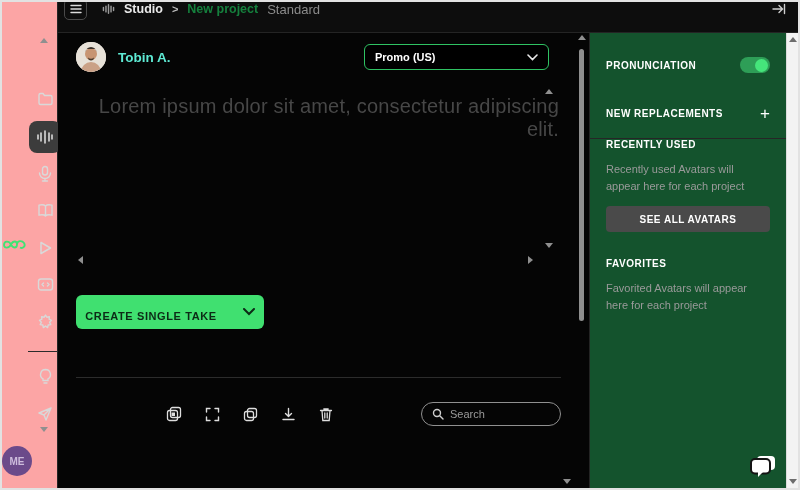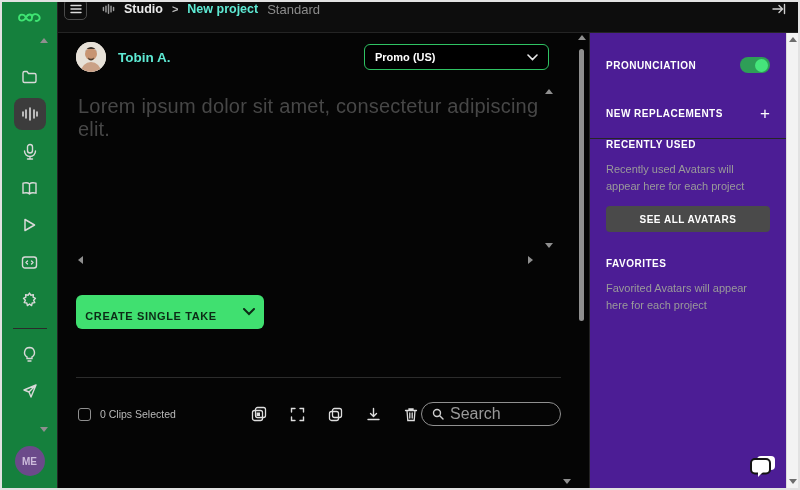--- a/index.html
+++ b/index.html
@@ -9,54 +9,54 @@
 
   
   .banner { height:31px; background:#6a3ee8; display:flex; align-items:center; justify-content:center; gap:10px; flex:0 0 31px; }
   .banner-text { color:#ece5ff; font-size:11.5px; }
   .banner-text b { color:#ffffff; font-weight:700; }
   .banner-cta { background:#7e59ec; color:#fff; font-size:10px; font-weight:700; letter-spacing:.4px; padding:5px 10px; border-radius:4px; cursor:pointer; }
 
   .app-body { flex:1; display:flex; min-height:0; }
 
   
-  .sidebar { width:56px; background:#15803d; border-right:1px solid #242424; display:flex; flex-direction:column; align-items:center; position:relative; }
+  .sidebar { width:56px; background:#fca5a5; border-right:1px solid #242424; display:flex; align-items:center; position:relative; }
   .logo-box { height:31px; display:flex; align-items:center; justify-content:center; width:100%; border-bottom:1px solid transparent; }
   .side-caret-up { position:absolute; top:36px; right:9px; }
   .side-caret-down { position:absolute; bottom:56px; right:9px; }
   .nav { margin-top:28px; display:flex; flex-direction:column; align-items:center; }
   .nav-item { width:32px; height:32px; display:flex; align-items:center; justify-content:center; border-radius:8px; color:#d9d9d9; margin-bottom:5px; cursor:pointer; }
   .nav-item.active { background:#3c3c3c; }
   .nav-divider { width:34px; height:1px; background:#2b2b2b; margin:8px 0 9px; }
   .me-avatar { position:absolute; bottom:12px; width:30px; height:30px; border-radius:50%; background:#6b4a8a; color:#cdbcdc; font-size:10px; font-weight:700; display:flex; align-items:center; justify-content:center; cursor:pointer; }
 
   
   .right-col { flex:1; display:flex; flex-direction:column; min-width:0; }
 
   
   .topbar { height:31px; flex:0 0 31px; background:#0d0d0d; border-bottom:1px solid #242424; display:flex; align-items:center; padding:0 12px 16px 6px; gap:9px; }
   .menu-btn { width:23px; height:21px; border:1px solid #4a4a4a; border-radius:5px; display:flex; align-items:center; justify-content:center; color:#dcdcdc; cursor:pointer; }
   .crumb-icon { color:#9a9a9a; display:flex; margin-left:6px; }
   .crumb-app { color:#eaeaea; font-size:12.5px; font-weight:600; cursor:pointer; }
   .crumb-sep { color:#bdbdbd; font-size:11px; font-weight:700; }
-  .crumb-project { color:#5eead4; font-size:12.5px; font-weight:700; }
+  .crumb-project { color:#15803d; font-size:12.5px; font-weight:700; }
   .crumb-badge { color:#8b8b8b; font-size:13px; }
   .collapse-btn { margin-left:auto; color:#cfcfcf; display:flex; cursor:pointer; }
 
   .content-row { flex:1; display:flex; min-height:0; }
 
   
   .main { flex:1; background:#050505; position:relative; min-width:0; }
   .header-row { position:absolute; top:10px; left:18px; right:40px; height:28px; display:flex; align-items:center; gap:12px; }
   .person-avatar { width:30px; height:30px; border-radius:50%; overflow:hidden; background:#e7e1d8; flex:0 0 30px; }
   .avatar-name { color:#5eead4; font-size:13.5px; font-weight:700; }
   .voice-select { margin-left:auto; width:185px; height:26px; border:1.5px solid #2fc263; border-radius:6px; background:#000; color:#fff; font-size:11px; font-weight:600; display:flex; align-items:center; justify-content:space-between; padding:0 10px; cursor:pointer; }
   .voice-select svg { color:#e8e8e8; }
 
-  .script-text { position:absolute; top:62px; left:20px; right:46px; color:#474747; font-size:20px; letter-spacing:.2px; }
+  .script-text { position:absolute; top:62px; left:20px; right:30px; color:#474747; font-size:20px; letter-spacing:.2px;text-align:right; }
 
   .caret { width:0; height:0; display:inline-block; }
   .caret.up { border-left:4px solid transparent; border-right:4px solid transparent; border-bottom:5px solid #8f8f8f; }
   .caret.down { border-left:4px solid transparent; border-right:4px solid transparent; border-top:5px solid #8f8f8f; }
   .caret.left { border-top:4px solid transparent; border-bottom:4px solid transparent; border-right:5px solid #8f8f8f; }
   .caret.right { border-top:4px solid transparent; border-bottom:4px solid transparent; border-left:5px solid #8f8f8f; }
   .pos-caret-up { position:absolute; top:56px; right:36px; cursor:pointer; }
   .pos-caret-down { position:absolute; top:210px; right:36px; cursor:pointer; }
   .pos-arrow-left { position:absolute; top:223px; left:20px; cursor:pointer; }
   .pos-arrow-right { position:absolute; top:223px; right:56px; cursor:pointer; }
@@ -68,30 +68,30 @@
   .main-divider { position:absolute; top:344px; left:18px; right:28px; height:1px; background:#2c2c2c; }
 
   .footer-row { position:absolute; top:366px; left:20px; right:28px; height:30px; display:flex; align-items:center; }
   .clips-group { display:flex; align-items:center; gap:9px; width:170px; flex:0 0 170px; }
   .clips-checkbox { width:13px; height:13px; border:1.5px solid #8f8f8f; border-radius:3px; cursor:pointer; }
   .clips-label { color:#b9b9b9; font-size:10.5px; }
   .tool-icons { flex:1; display:flex; align-items:center; justify-content:center; gap:23px; color:#dedede; }
   .tool-icons .tbtn { display:flex; cursor:pointer; }
   .search-pill { width:140px; height:24px; border:1px solid #909090; border-radius:12px; display:flex; align-items:center; gap:6px; padding:0 10px; flex:0 0 140px; }
   .search-pill svg { color:#cfcfcf; flex:0 0 auto; }
-  .search-input { background:transparent; border:none; outline:none; color:#ddd; font-size:16px; width:100%; font-family:"Liberation Sans", sans-serif; }
+  .search-input { background:transparent; border:none; outline:none; color:#ddd; font-size:11px; width:100%; font-family:"Liberation Sans", sans-serif; }
   .search-input::placeholder { color:#9a9a9a; }
   .bottom-caret { position:absolute; bottom:4px; right:18px; cursor:pointer; }
 
   
   .main-scroll { position:absolute; top:2px; right:3px; bottom:2px; width:9px; display:flex; flex-direction:column; align-items:center; }
   .main-scroll .thumb { margin-top:9px; width:5px; height:272px; background:#8f8f8f; border-radius:3px; cursor:pointer; }
 
   
-  .panel { width:197px; flex:0 0 197px; background:#4c1d95; border-left:1px solid #242424; position:relative; padding:24px 16px 0; }
+  .panel { width:197px; flex:0 0 197px; background:#14532d; border-left:1px solid #242424; position:relative; padding:24px 16px 0; }
   .panel-row { display:flex; align-items:center; justify-content:space-between; }
   .panel-title { color:#fff; font-size:10px; font-weight:800; letter-spacing:.5px; }
   .panel-sub { color:#9a9a9a; font-size:11px; margin-top:11px; line-height:1.5; }
   .toggle { width:30px; height:16px; border-radius:9px; background:#2e9e57; position:relative; cursor:pointer; }
   .toggle .knob { position:absolute; right:2px; top:1.5px; width:13px; height:13px; border-radius:50%; background:#45e57b; }
   .plus-btn { color:#fff; font-size:17px; font-weight:400; line-height:1; cursor:pointer; }
   .panel-divider { height:1px; background:#262626; margin:16px -16px 0; }
   .see-all-btn { margin-top:12px; width:100%; height:26px; background:#4a4a4a; border-radius:4px; color:#fff; font-size:10px; font-weight:800; letter-spacing:.5px; display:flex; align-items:center; justify-content:center; cursor:pointer; }
   .mt18 { margin-top:32px; }
   .mt16 { }
@@ -232,24 +232,20 @@
           <div class="cta-btn">
             <span class="cta-label">CREATE SINGLE TAKE</span>
             <svg width="12" height="8" viewBox="0 0 12 8" fill="none" stroke="currentColor" stroke-width="2" stroke-linecap="round">
               <path d="M1 1 L6 6 L11 1"></path>
             </svg>
           </div>
 
           <div class="main-divider"></div>
 
           <div class="footer-row">
-            <div class="clips-group">
-              <div class="clips-checkbox"></div>
-              <span class="clips-label">0 Clips Selected</span>
-            </div>
             <div class="tool-icons">
               <span class="tbtn">
                 <svg width="16" height="16" viewBox="0 0 16 16" fill="none" stroke="currentColor" stroke-width="1.3">
                   <rect x="4.5" y="1.5" width="10" height="10" rx="2"></rect>
                   <rect x="1.5" y="4.5" width="10" height="10" rx="2"></rect>
                   <rect x="5.5" y="6.5" width="3.5" height="3.5" fill="currentColor" stroke="none"></rect>
                 </svg>
               </span>
               <span class="tbtn">
                 <svg width="15" height="15" viewBox="0 0 15 15" fill="none" stroke="currentColor" stroke-width="1.4" stroke-linecap="round">

